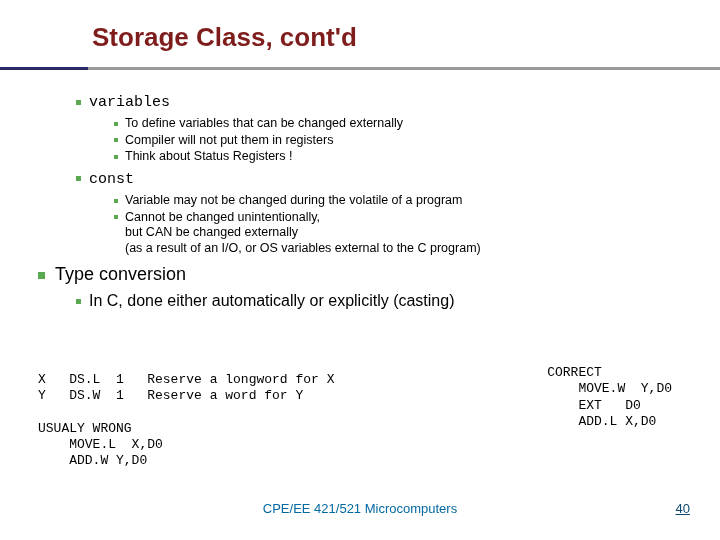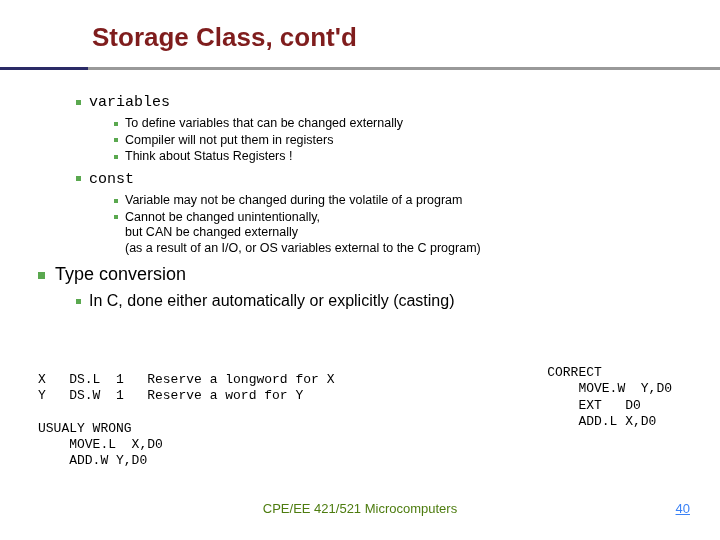--- a/index.html
+++ b/index.html
@@ -13,22 +13,22 @@
   .bullet{width:7px;height:7px;background:#5aa84f;display:inline-block;vertical-align:middle;margin-right:10px;}
   .sbullet{width:5px;height:5px;background:#5aa84f;display:inline-block;vertical-align:middle;margin-right:8px;}
   .tbullet{width:4px;height:4px;background:#5aa84f;display:inline-block;vertical-align:middle;margin-right:7px;}
   .l1{font-size:18px;line-height:1.15;margin-bottom:4px;}
   .l2{font-size:15px;font-family:'Courier New',monospace;margin:6px 0 4px 38px;line-height:1.2;}
   .l2b{font-size:16px;margin:6px 0 4px 38px;line-height:1.25;}
   .l3{font-size:12.5px;margin:1px 0 1px 76px;line-height:1.25;}
   .l3 .cont{display:inline-block;vertical-align:top;width:520px;}
   .code-area{position:absolute;left:38px;top:352px;font-family:'Courier New',monospace;font-size:13px;line-height:1.25;margin-top:20px;}
   .code-right{position:absolute;right:48px;top:352px;font-family:'Courier New',monospace;font-size:13px;line-height:1.25;}
-  .footer-center{position:absolute;bottom:24px;width:100%;text-align:center;font-size:13px;color:#4d7c0f;}
-  .footer-right{position:absolute;bottom:24px;right:30px;font-size:13px;color:#3b82f6;text-decoration:underline;}
+  .footer-center{position:absolute;bottom:24px;width:100%;text-align:center;font-size:13px;color:#0369a1;}
+  .footer-right{position:absolute;bottom:24px;right:30px;font-size:13px;color:#0c4a6e;text-decoration:underline;}
 </style>
 </head>
 <body>
 
 <div class="slide">
 
   <div class="title-wrap">
     <div class="title">Storage Class, cont'd</div>
   </div>
   <div class="title-rule">

